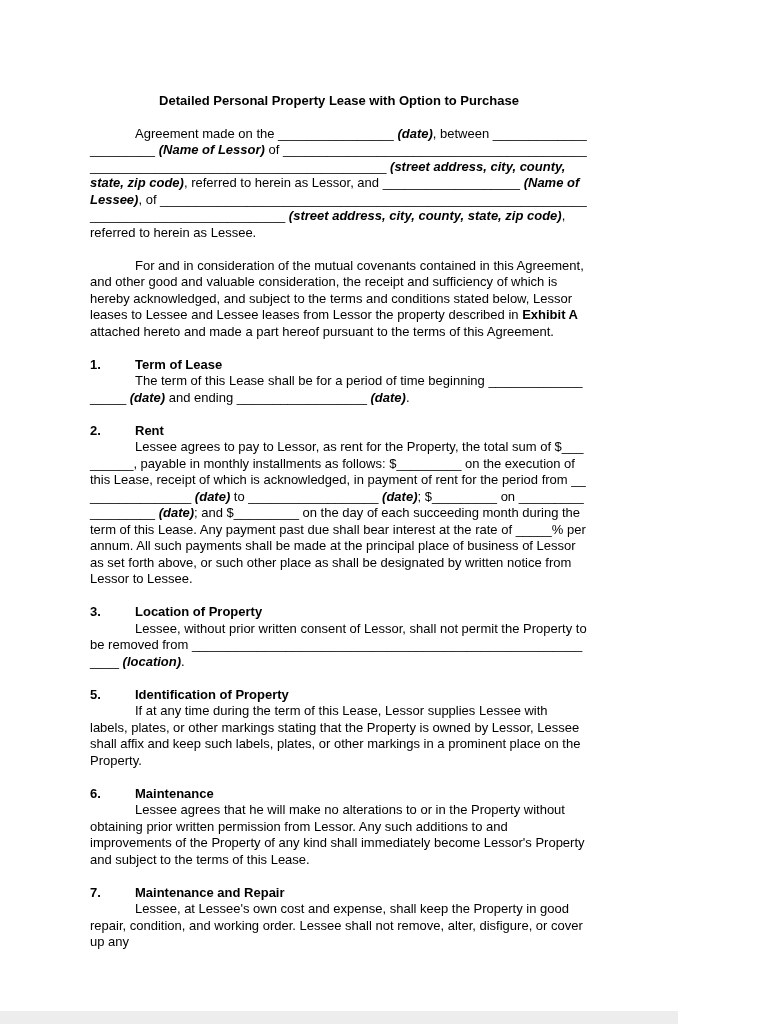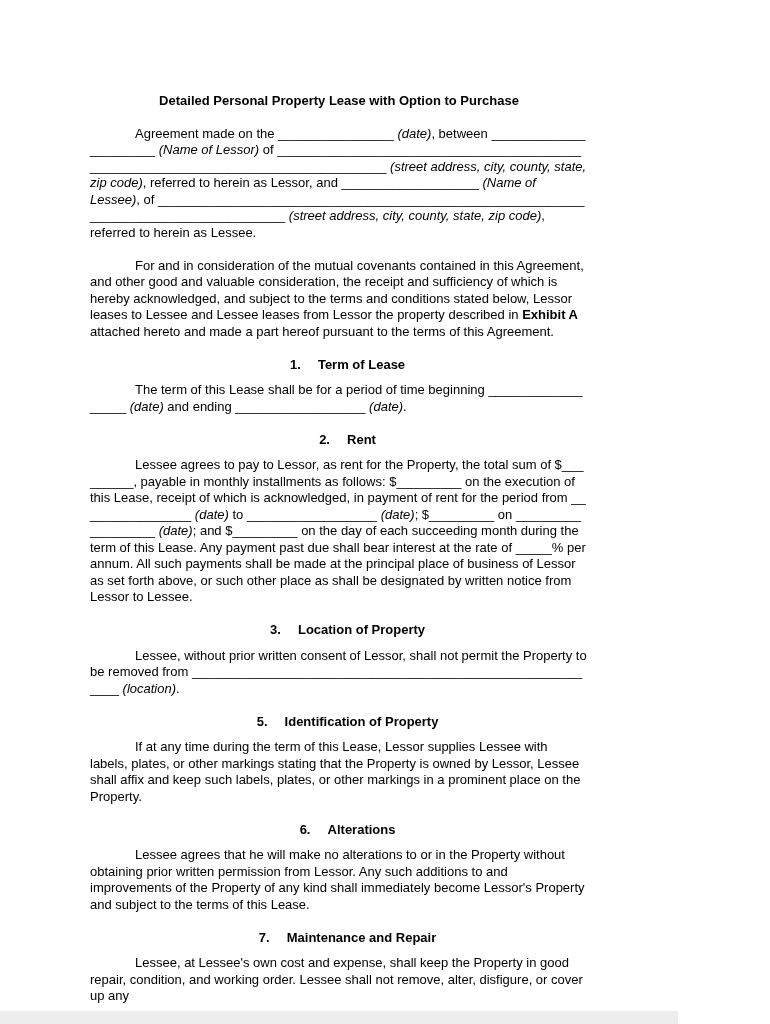--- a/index.html
+++ b/index.html
@@ -30,28 +30,27 @@
     font-size: 13px;
     line-height: 16.5px;
     margin: 0 0 16.5px 0;
     text-indent: 45px;
     text-align: left;
   }
   .heading {
     font-size: 13px;
     line-height: 16.5px;
     font-weight: bold;
-    margin: 9px;
-    text-align: center;
+    margin: 0;
   }
   .heading .num { display: inline-block; width: 45px; }
   .n  { font-weight: normal; font-style: normal; }
   .b  { font-weight: bold; }
   .i  { }
-  .bi { font-weight: normal; font-style: italic; }
+  .bi { font-weight: bold; font-style: italic; }
   .blank { word-break: break-all; }
   .page-bottom-edge {
     position: absolute;
     left: 0; right: 0; bottom: 0;
     height: 13px;
     background: #ededed;
   }
 </style>
 </head>
 <body>
@@ -65,20 +64,20 @@
 
   <div id="sections">
       <p class="heading"><span class="num">1.</span><span>Term of Lease</span></p>
       <p class="para"><span class="n">The term of this Lease shall be for a period of time beginning </span><span class="blank">__________________</span><span class="n"> </span><span class="bi">(date)</span><span class="n"> and ending </span><span class="blank">__________________</span><span class="n"> </span><span class="bi">(date)</span><span class="n">.</span></p>
       <p class="heading"><span class="num">2.</span><span>Rent</span></p>
       <p class="para"><span class="n">Lessee agrees to pay to Lessor, as rent for the Property, the total sum of $</span><span class="blank">_________</span><span class="n">, payable in monthly installments as follows: $</span><span class="blank">_________</span><span class="n"> on the execution of this Lease, receipt of which is acknowledged, in payment of rent for the period from </span><span class="blank">________________</span><span class="n"> </span><span class="bi">(date)</span><span class="n"> to </span><span class="blank">__________________</span><span class="n"> </span><span class="bi">(date)</span><span class="n">; $</span><span class="blank">_________</span><span class="n"> on </span><span class="blank">__________________</span><span class="n"> </span><span class="bi">(date)</span><span class="n">; and $</span><span class="blank">_________</span><span class="n"> on the day of each succeeding month during the term of this Lease. Any payment past due shall bear interest at the rate of </span><span class="blank">_____</span><span class="n">% per annum. All such payments shall be made at the principal place of business of Lessor as set forth above, or such other place as shall be designated by written notice from Lessor to Lessee.</span></p>
       <p class="heading"><span class="num">3.</span><span>Location of Property</span></p>
       <p class="para"><span class="n">Lessee, without prior written consent of Lessor, shall not permit the Property to be removed from </span><span class="blank">__________________________________________________________</span><span class="n"> </span><span class="bi">(location)</span><span class="n">.</span></p>
       <p class="heading"><span class="num">5.</span><span>Identification of Property</span></p>
       <p class="para"><span class="n">If at any time during the term of this Lease, Lessor supplies Lessee with labels, plates, or other markings stating that the Property is owned by Lessor, Lessee shall affix and keep such labels, plates, or other markings in a prominent place on the Property.</span></p>
-      <p class="heading"><span class="num">6.</span><span>Alterations</span></p>
+      <p class="heading"><span class="num">6.</span><span>Maintenance</span></p>
       <p class="para"><span class="n">Lessee agrees that he will make no alterations to or in the Property without obtaining prior written permission from Lessor. Any such additions to and improvements of the Property of any kind shall immediately become Lessor's Property and subject to the terms of this Lease.</span></p>
       <p class="heading"><span class="num">7.</span><span>Maintenance and Repair</span></p>
       <p class="para"><span class="n">Lessee, at Lessee's own cost and expense, shall keep the Property in good repair, condition, and working order. Lessee shall not remove, alter, disfigure, or cover up any</span></p>
     </div>
 
   <div class="page-bottom-edge"></div>
 </div>
 
 </body></html>

